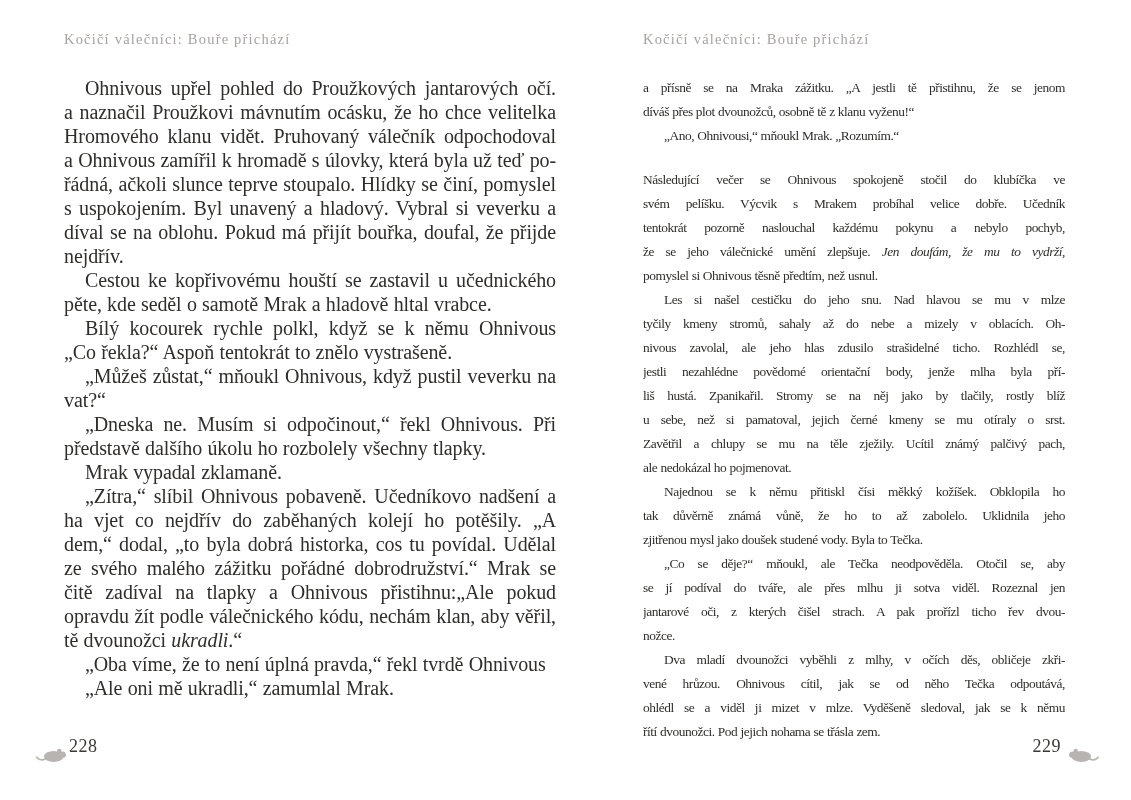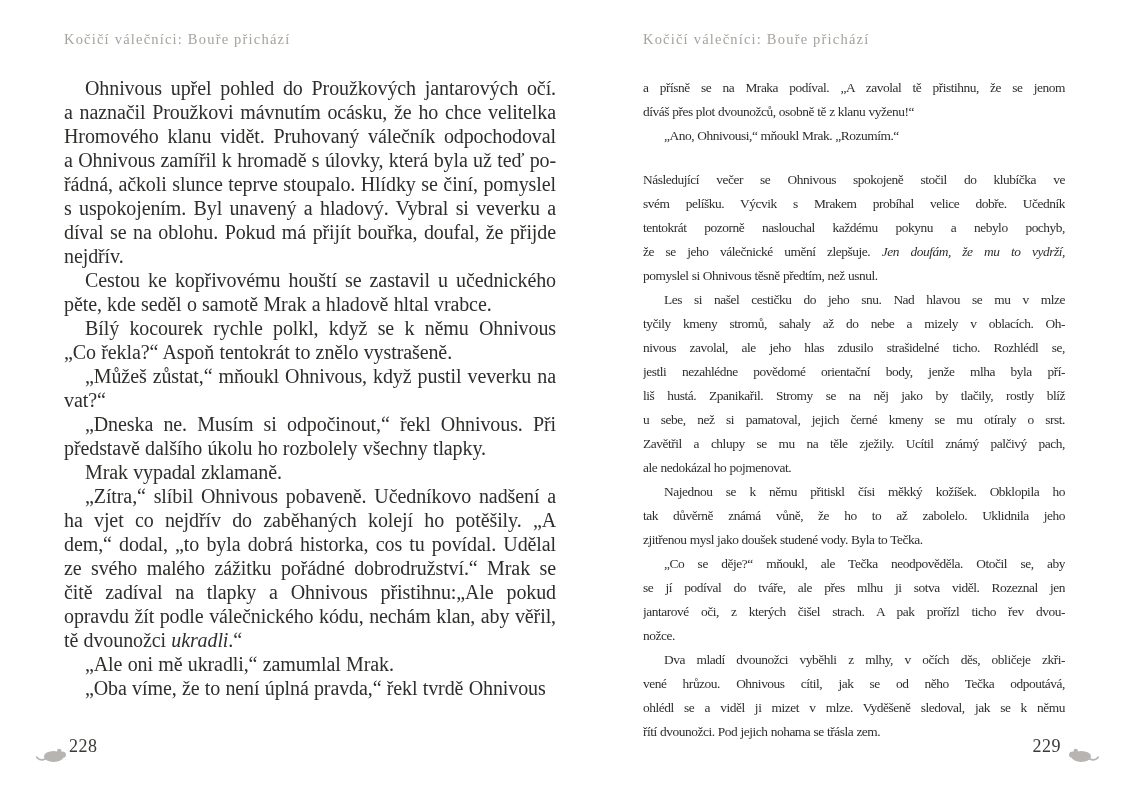--- a/index.html
+++ b/index.html
@@ -93,44 +93,44 @@
         <div class="para">
           <div class="line indent"><span>„Zítra,“ slíbil Ohnivous pobaveně. Učedníkovo nadšení a tou-</span></div>
           <div class="line"><span>ha vjet co nejdřív do zaběhaných kolejí ho potěšily. „A mimocho-</span></div>
           <div class="line"><span>dem,“ dodal, „to byla dobrá historka, cos tu povídal. Udělal jsi</span></div>
           <div class="line"><span>ze svého malého zážitku pořádné dobrodružství.“ Mrak se rozpa-</span></div>
           <div class="line"><span>čitě zadíval na tlapky a Ohnivous přistihnu:„Ale pokud začneš</span></div>
           <div class="line"><span>opravdu žít podle válečnického kódu, nechám klan, aby věřil, že</span></div>
           <div class="line last"><span>tě dvounožci </span><span class="italic">ukradli</span><span>.“</span></div>
         </div>
         <div class="para">
-          <div class="line last indent"><span>„Ale oni mě ukradli,“ zamumlal Mrak.</span></div>
+          <div class="line last indent"><span>„Oba víme, že to není úplná pravda,“ řekl tvrdě Ohnivous</span></div>
         </div>
         <div class="para">
-          <div class="line last indent"><span>„Oba víme, že to není úplná pravda,“ řekl tvrdě Ohnivous</span></div>
+          <div class="line last indent"><span>„Ale oni mě ukradli,“ zamumlal Mrak.</span></div>
         </div>
       </div>
     <div class="folio">
       <span class="mouse">
         <svg viewBox="0 0 42 22" xmlns="http://www.w3.org/2000/svg" fill="currentColor">
           <path d="M13 16 Q6 20 1 14" fill="none" stroke="currentColor" stroke-width="2.4" stroke-linecap="round"></path>
           <ellipse cx="24" cy="13" rx="13.2" ry="7.4"></ellipse>
           <ellipse cx="35" cy="10.5" rx="5.6" ry="4.3"></ellipse>
           <circle cx="31.5" cy="5.6" r="3"></circle>
         </svg>
       </span>
       <span class="page-number">228</span>
     </div>
   </section>
 
   <section class="page page-right">
     <div class="running-header">Kočičí válečníci: Bouře přichází</div>
     <div class="page-body">
         <div class="para">
-          <div class="line"><span>a přísně se na Mraka  podíval. „A zavolal tě přistihnu, že se jenom</span></div>
+          <div class="line"><span>a přísně se na Mraka  zážitku. „A jestli tě přistihnu, že se jenom</span></div>
           <div class="line last"><span>díváš přes plot dvounožců, osobně tě z klanu vyženu!“</span></div>
         </div>
         <div class="para">
           <div class="line last indent"><span>„Ano, Ohnivousi,“ mňoukl Mrak. „Rozumím.“</span></div>
         </div>
         <div class="para scene-break">
           <div class="line"><span>Následující večer se Ohnivous spokojeně stočil do klubíčka ve</span></div>
           <div class="line"><span>svém pelíšku. Výcvik s Mrakem probíhal velice dobře. Učedník</span></div>
           <div class="line"><span>tentokrát pozorně naslouchal každému pokynu a nebylo pochyb,</span></div>
           <div class="line"><span>že se jeho válečnické umění zlepšuje. </span><span class="italic">Jen doufám, že mu to vydrží,</span></div>

